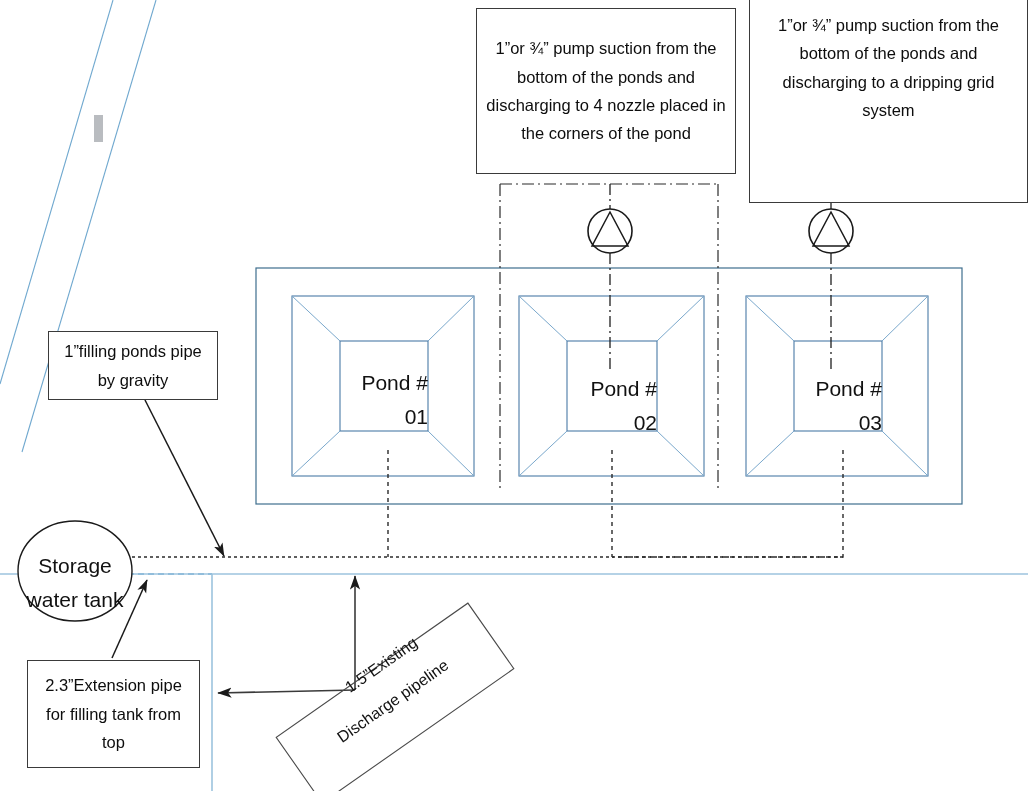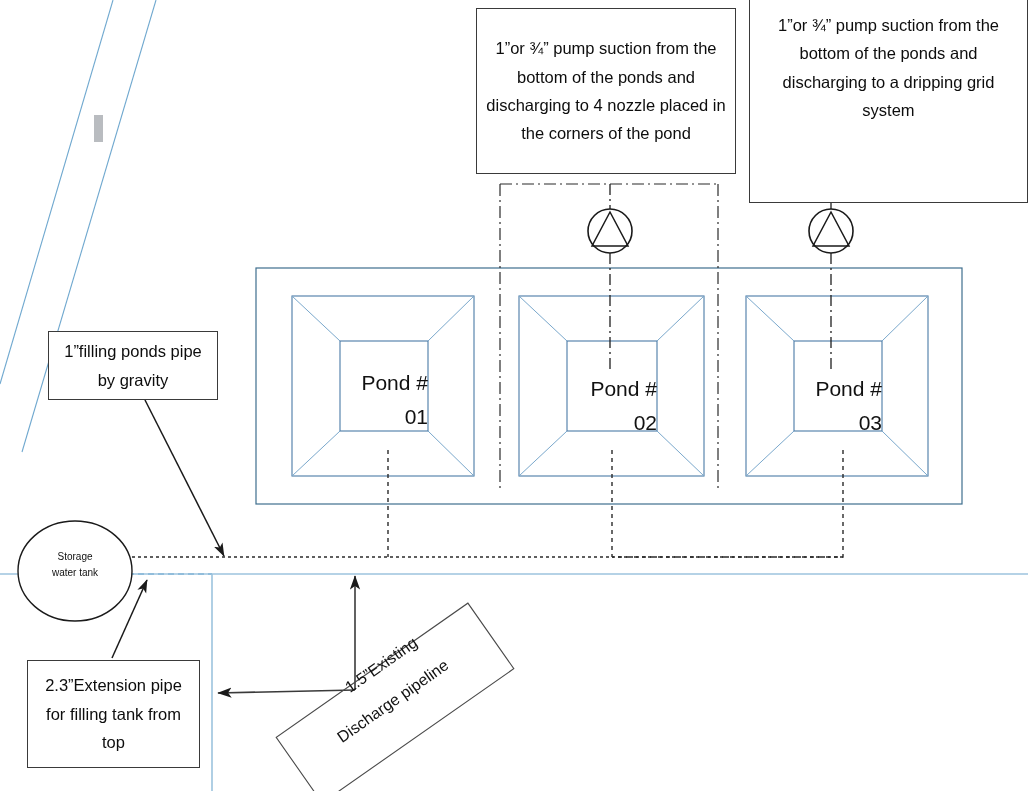--- a/index.html
+++ b/index.html
@@ -44,21 +44,21 @@
     font-size: 21px;
     line-height: 1.62;
     color: #111111;
     text-align: right;
     white-space: pre-line;
     pointer-events: none;
   }
   .tank-label {
     position: absolute;
     font-family: "Liberation Sans", sans-serif;
-    font-size: 10px;
+    font-size: 21px;
     line-height: 1.62;
     color: #111111;
     text-align: center;
     white-space: pre-line;
   }
   .rot-text {
     position: absolute;
     font-family: "Liberation Sans", sans-serif;
     font-size: 16px;
     line-height: 1.95;

